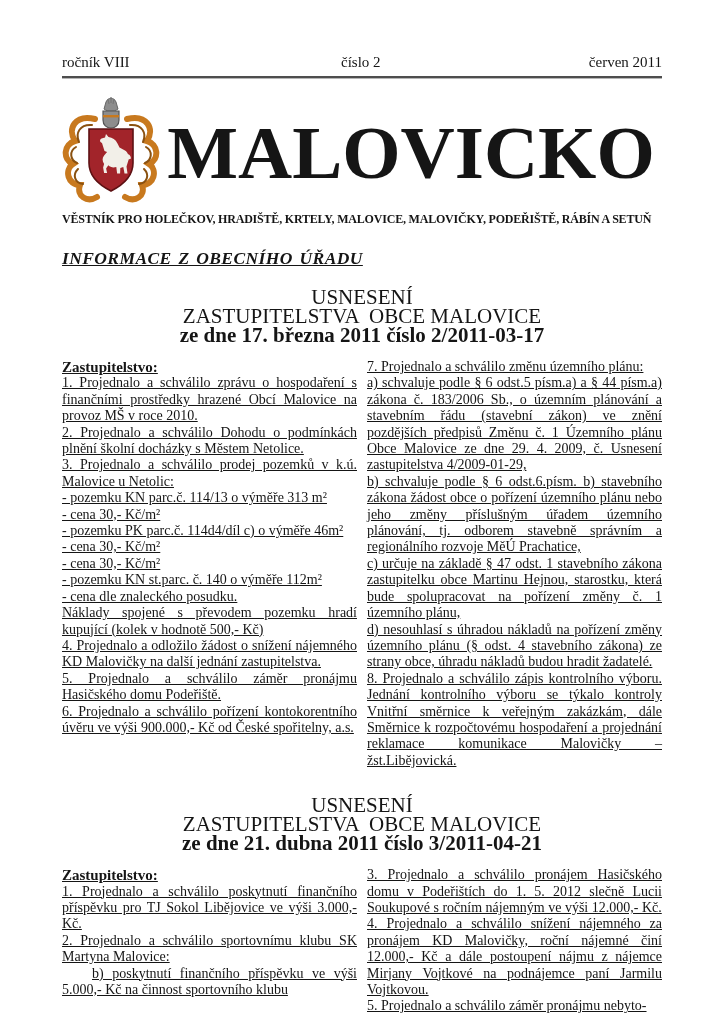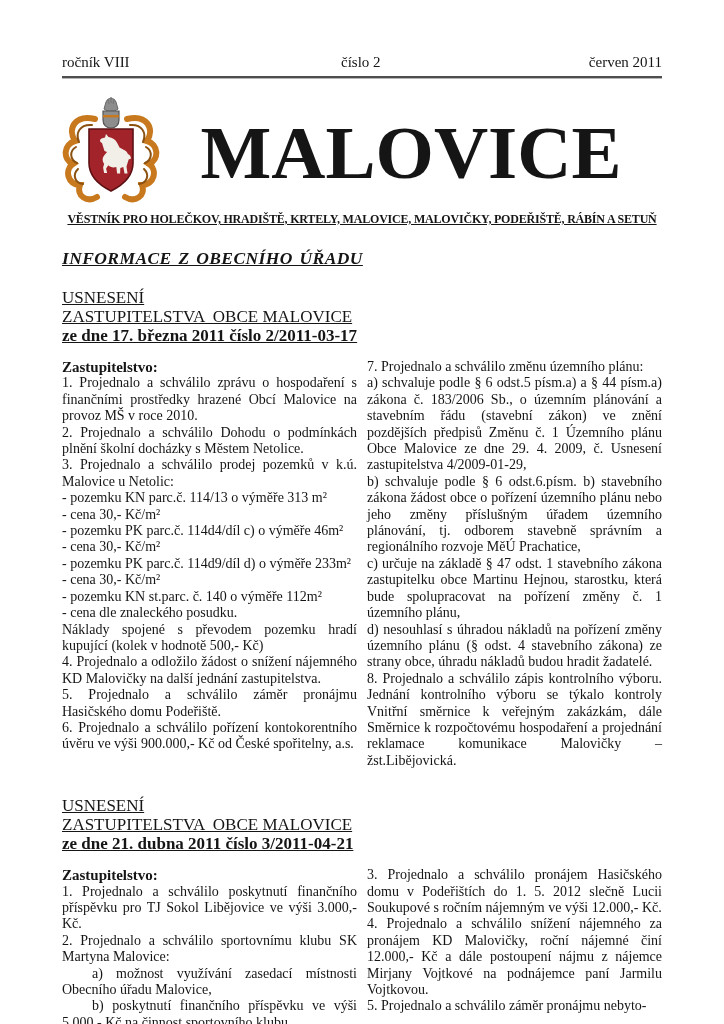--- a/index.html
+++ b/index.html
@@ -23,41 +23,41 @@
 
   
   .masthead { display: flex; align-items: center; margin-top: 17px; }
   .logo { width: 98px; height: 107px; flex: 0 0 98px; }
   .title {
     flex: 1; text-align: center;
     font-size: 75px; font-weight: bold; line-height: 1;
     letter-spacing: 0px; padding-top: 6px;
   }
   .subtitle {
-    margin-top: 9px; text-align: center; white-space: nowrap;
-    font-size: 12px; font-weight: bold; letter-spacing: -0.2px; text-decoration: underline;
+    margin-top: 9px; white-space: nowrap;
+    font-size: 12px; font-weight: bold; letter-spacing: -0.2px;
   }
 
   
   .section-heading {
     margin-top: 21px; text-align: left;
     font-size: 17.5px; font-weight: bold; font-style: italic;
     text-decoration: underline; letter-spacing: 0.4px; word-spacing: 2px;
   }
 
   
-  .res-heading { text-align: left; font-size: 17px; line-height: 19px; text-decoration: underline; }
+  .res-heading { text-align: center; font-size: 21px; line-height: 19px; }
   .res-heading .l2 { white-space: pre-wrap; }
   .res-heading .l3 { font-weight: bold; }
   .res-heading.first { margin-top: 19px; }
   .res-heading.second { margin-top: 27px; }
 
   
   .cols { display: flex; gap: 10px; margin-top: 14px; }
-  .col { width: 295px; text-align: justify; font-size: 14px; line-height: 16.4px; }
+  .col { width: 295px; text-align: justify; font-size: 14px; line-height: 16.4px; text-decoration: underline; }
   .col p { margin: 0; }
   .col p.indent { text-indent: 30px; }
   .col-label { font-weight: bold; font-size: 15px; }
 </style>
 </head>
 <body>
 
 <div class="page">
 
   <div class="issue-row">
@@ -82,21 +82,21 @@
       <path d="M41 15 h16 v9 c0 5 -3.5 8 -8 8 s-8 -3 -8 -8 z" stroke-width="1.2" fill="#8d8d8d"></path>
       <path d="M41 15 h16 v9 c0 5 -3.5 8 -8 8 s-8 -3 -8 -8 z" fill="none" stroke-width="1.2" stroke="#555555"></path>
       <rect x="41" y="19" width="16" height="2.4" fill="#c8791e"></rect>
 
       <path d="M27 33 h44 v34 c0 14 -10 22 -22 28 c-12 -6 -22 -14 -22 -28 z" fill="#a2242a"></path>
       <path d="M27 33 h44 v34 c0 14 -10 22 -22 28 c-12 -6 -22 -14 -22 -28 z" fill="none" stroke-width="1.6" stroke="#5d1113"></path>
 
       <path d="M40 47 c-2.5 -1 -2.5 -3.5 -0.5 -4.5 l3.5 -1 1 -3.5 2.5 3 c4 0.5 7 2.5 9 6.5 l2 4 5.5 3 c3 2 4.5 6 3.5 9.5 l-2 6.5 1 7 h-3 l-1.2 -6.5 -3 1 -0.2 5.5 h-3 l-0.8 -6.5 c-3 1 -6 0.3 -8 -1.7 l-2.2 3.2 1 4.5 h-3 l-1 -5.5 1 -3.5 c-2 -3 -2 -6 0 -8.5 l3 -3.5 -2.6 -1 z" fill="#f2efe8"></path>
       <path d="M62 60 c4 -3.5 6.5 -1.5 7 2.5 c-3 2 -6 1 -7 -0.8 z" fill="#f2efe8"></path>
     </svg>
-    <div class="title">MALOVICE</div>
+    <div class="title">MALOVICKO</div>
   </div>
   <div class="subtitle">VĚSTNÍK PRO HOLEČKOV, HRADIŠTĚ, KRTELY, MALOVICE, MALOVIČKY, PODEŘIŠTĚ, RÁBÍN A SETUŇ</div>
 
   <div class="section-heading">INFORMACE Z OBECNÍHO ÚŘADU</div>
 
   <div class="res-heading first">
     <div class="l1">USNESENÍ</div>
     <div class="l2">ZASTUPITELSTVA  OBCE MALOVICE</div>
     <div class="l3">ze dne 17. března 2011 číslo 2/2011-03-17</div>
   </div>
@@ -104,21 +104,20 @@
   <div class="cols">
     <div class="col">
       <p class="col-label">Zastupitelstvo:</p>
       <p>1. Projednalo a schválilo zprávu o hospodaření s finančními prostředky hrazené Obcí Malovice na provoz MŠ v roce 2010.</p>
       <p>2. Projednalo a schválilo Dohodu o podmínkách plnění školní docházky s Městem Netolice.</p>
       <p>3. Projednalo a schválilo prodej pozemků v k.ú. Malovice u Netolic:</p>
       <p>- pozemku KN parc.č. 114/13 o výměře 313 m²</p>
       <p>- cena 30,- Kč/m²</p>
       <p>- pozemku PK parc.č. 114d4/díl c) o výměře 46m²</p>
       <p>- cena 30,- Kč/m²</p>
-      <p>- pozemku PK parc.č. 114d9/díl d) o výměře 233m²</p>
       <p>- cena 30,- Kč/m²</p>
       <p>- pozemku KN st.parc. č. 140 o výměře 112m²</p>
       <p>- cena dle znaleckého posudku.</p>
       <p>Náklady spojené s převodem pozemku hradí kupující (kolek v hodnotě 500,- Kč)</p>
       <p>4. Projednalo a odložilo žádost o snížení nájemného KD Malovičky na další jednání zastupitelstva.</p>
       <p>5. Projednalo a schválilo záměr pronájmu Hasičského domu Podeřiště.</p>
       <p>6. Projednalo a schválilo pořízení kontokorentního úvěru ve výši 900.000,- Kč od České spořitelny, a.s.</p>
     </div>
     <div class="col">
       <p>7. Projednalo a schválilo změnu územního plánu:</p>
@@ -134,21 +133,20 @@
     <div class="l1">USNESENÍ</div>
     <div class="l2">ZASTUPITELSTVA  OBCE MALOVICE</div>
     <div class="l3">ze dne 21. dubna 2011 číslo 3/2011-04-21</div>
   </div>
 
   <div class="cols">
     <div class="col">
       <p class="col-label">Zastupitelstvo:</p>
       <p>1. Projednalo a schválilo poskytnutí finančního příspěvku pro TJ Sokol Libějovice ve výši 3.000,- Kč.</p>
       <p>2. Projednalo a schválilo sportovnímu klubu SK Martyna Malovice:</p>
-      <p class="indent">a) možnost využívání zasedací místnosti Obecního úřadu Malovice,</p>
       <p class="indent">b) poskytnutí finančního příspěvku ve výši 5.000,- Kč na činnost sportovního klubu</p>
     </div>
     <div class="col">
       <p>3. Projednalo a schválilo pronájem Hasičského domu v Podeřištích do 1. 5. 2012 slečně Lucii Soukupové s ročním nájemným ve výši 12.000,- Kč.</p>
       <p>4. Projednalo a schválilo snížení nájemného za pronájem KD Malovičky, roční nájemné činí 12.000,- Kč a dále postoupení nájmu z nájemce Mirjany Vojtkové na podnájemce paní Jarmilu Vojtkovou.</p>
       <p>5. Projednalo a schválilo záměr pronájmu nebyto-</p>
     </div>
   </div>
 
 </div>

